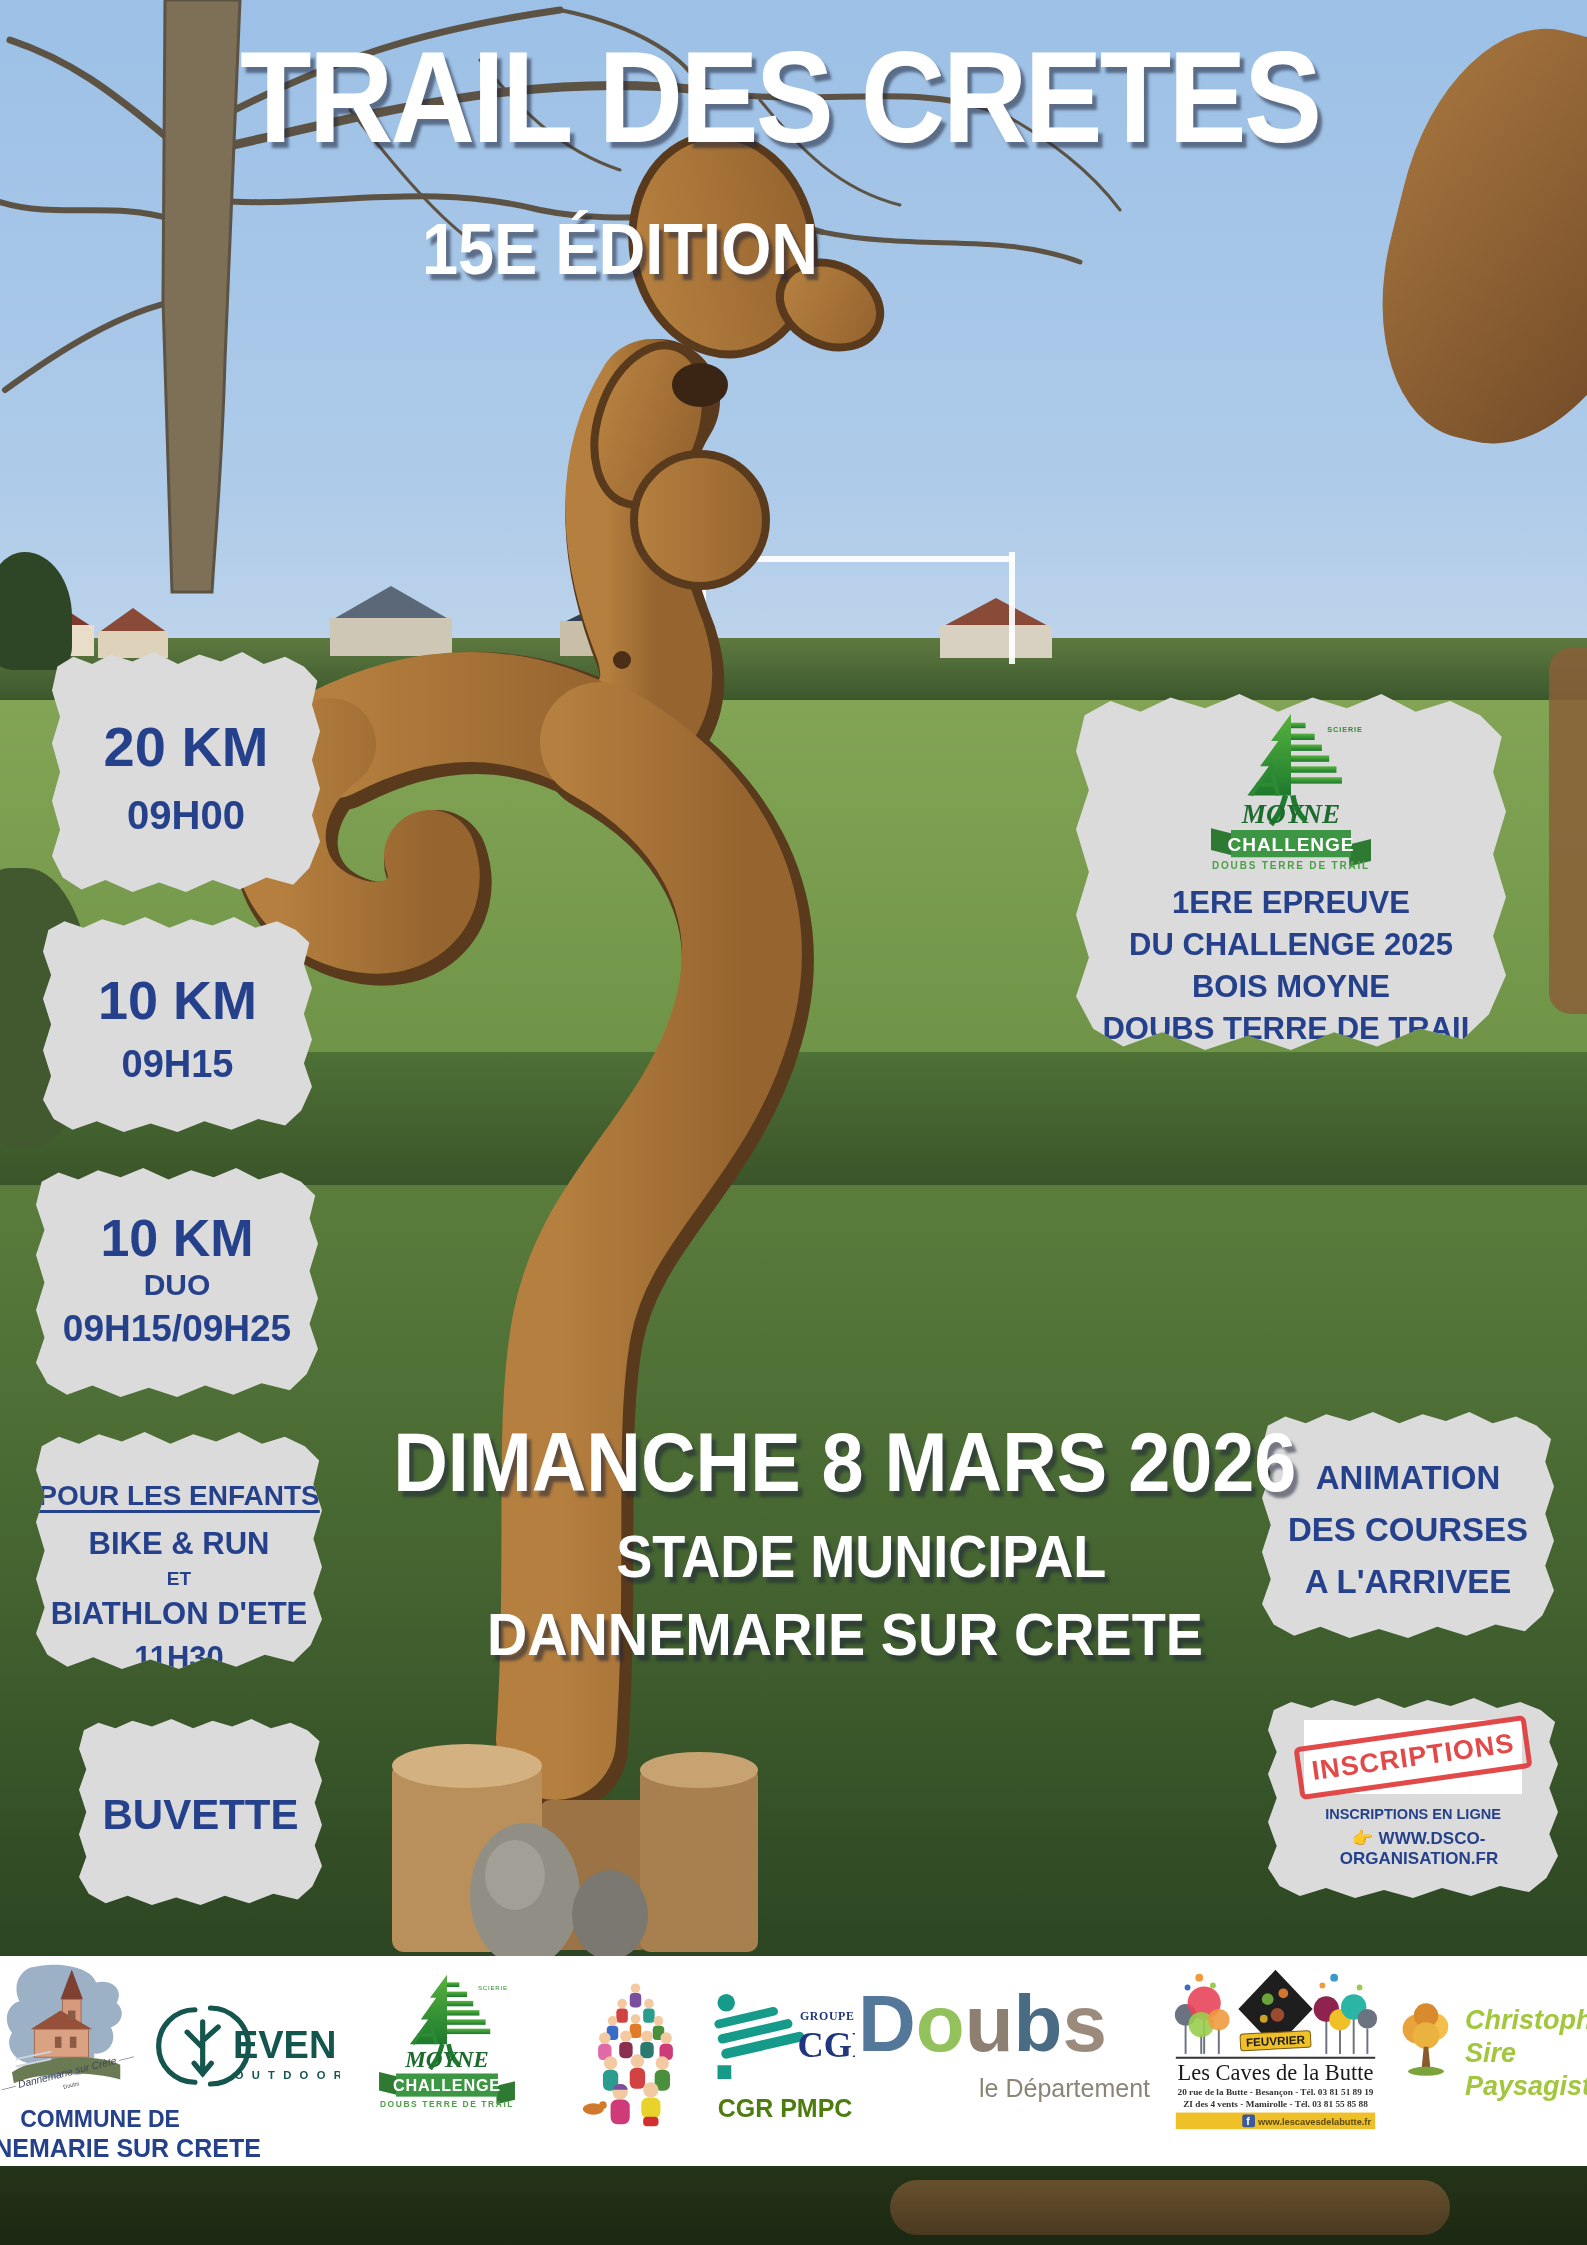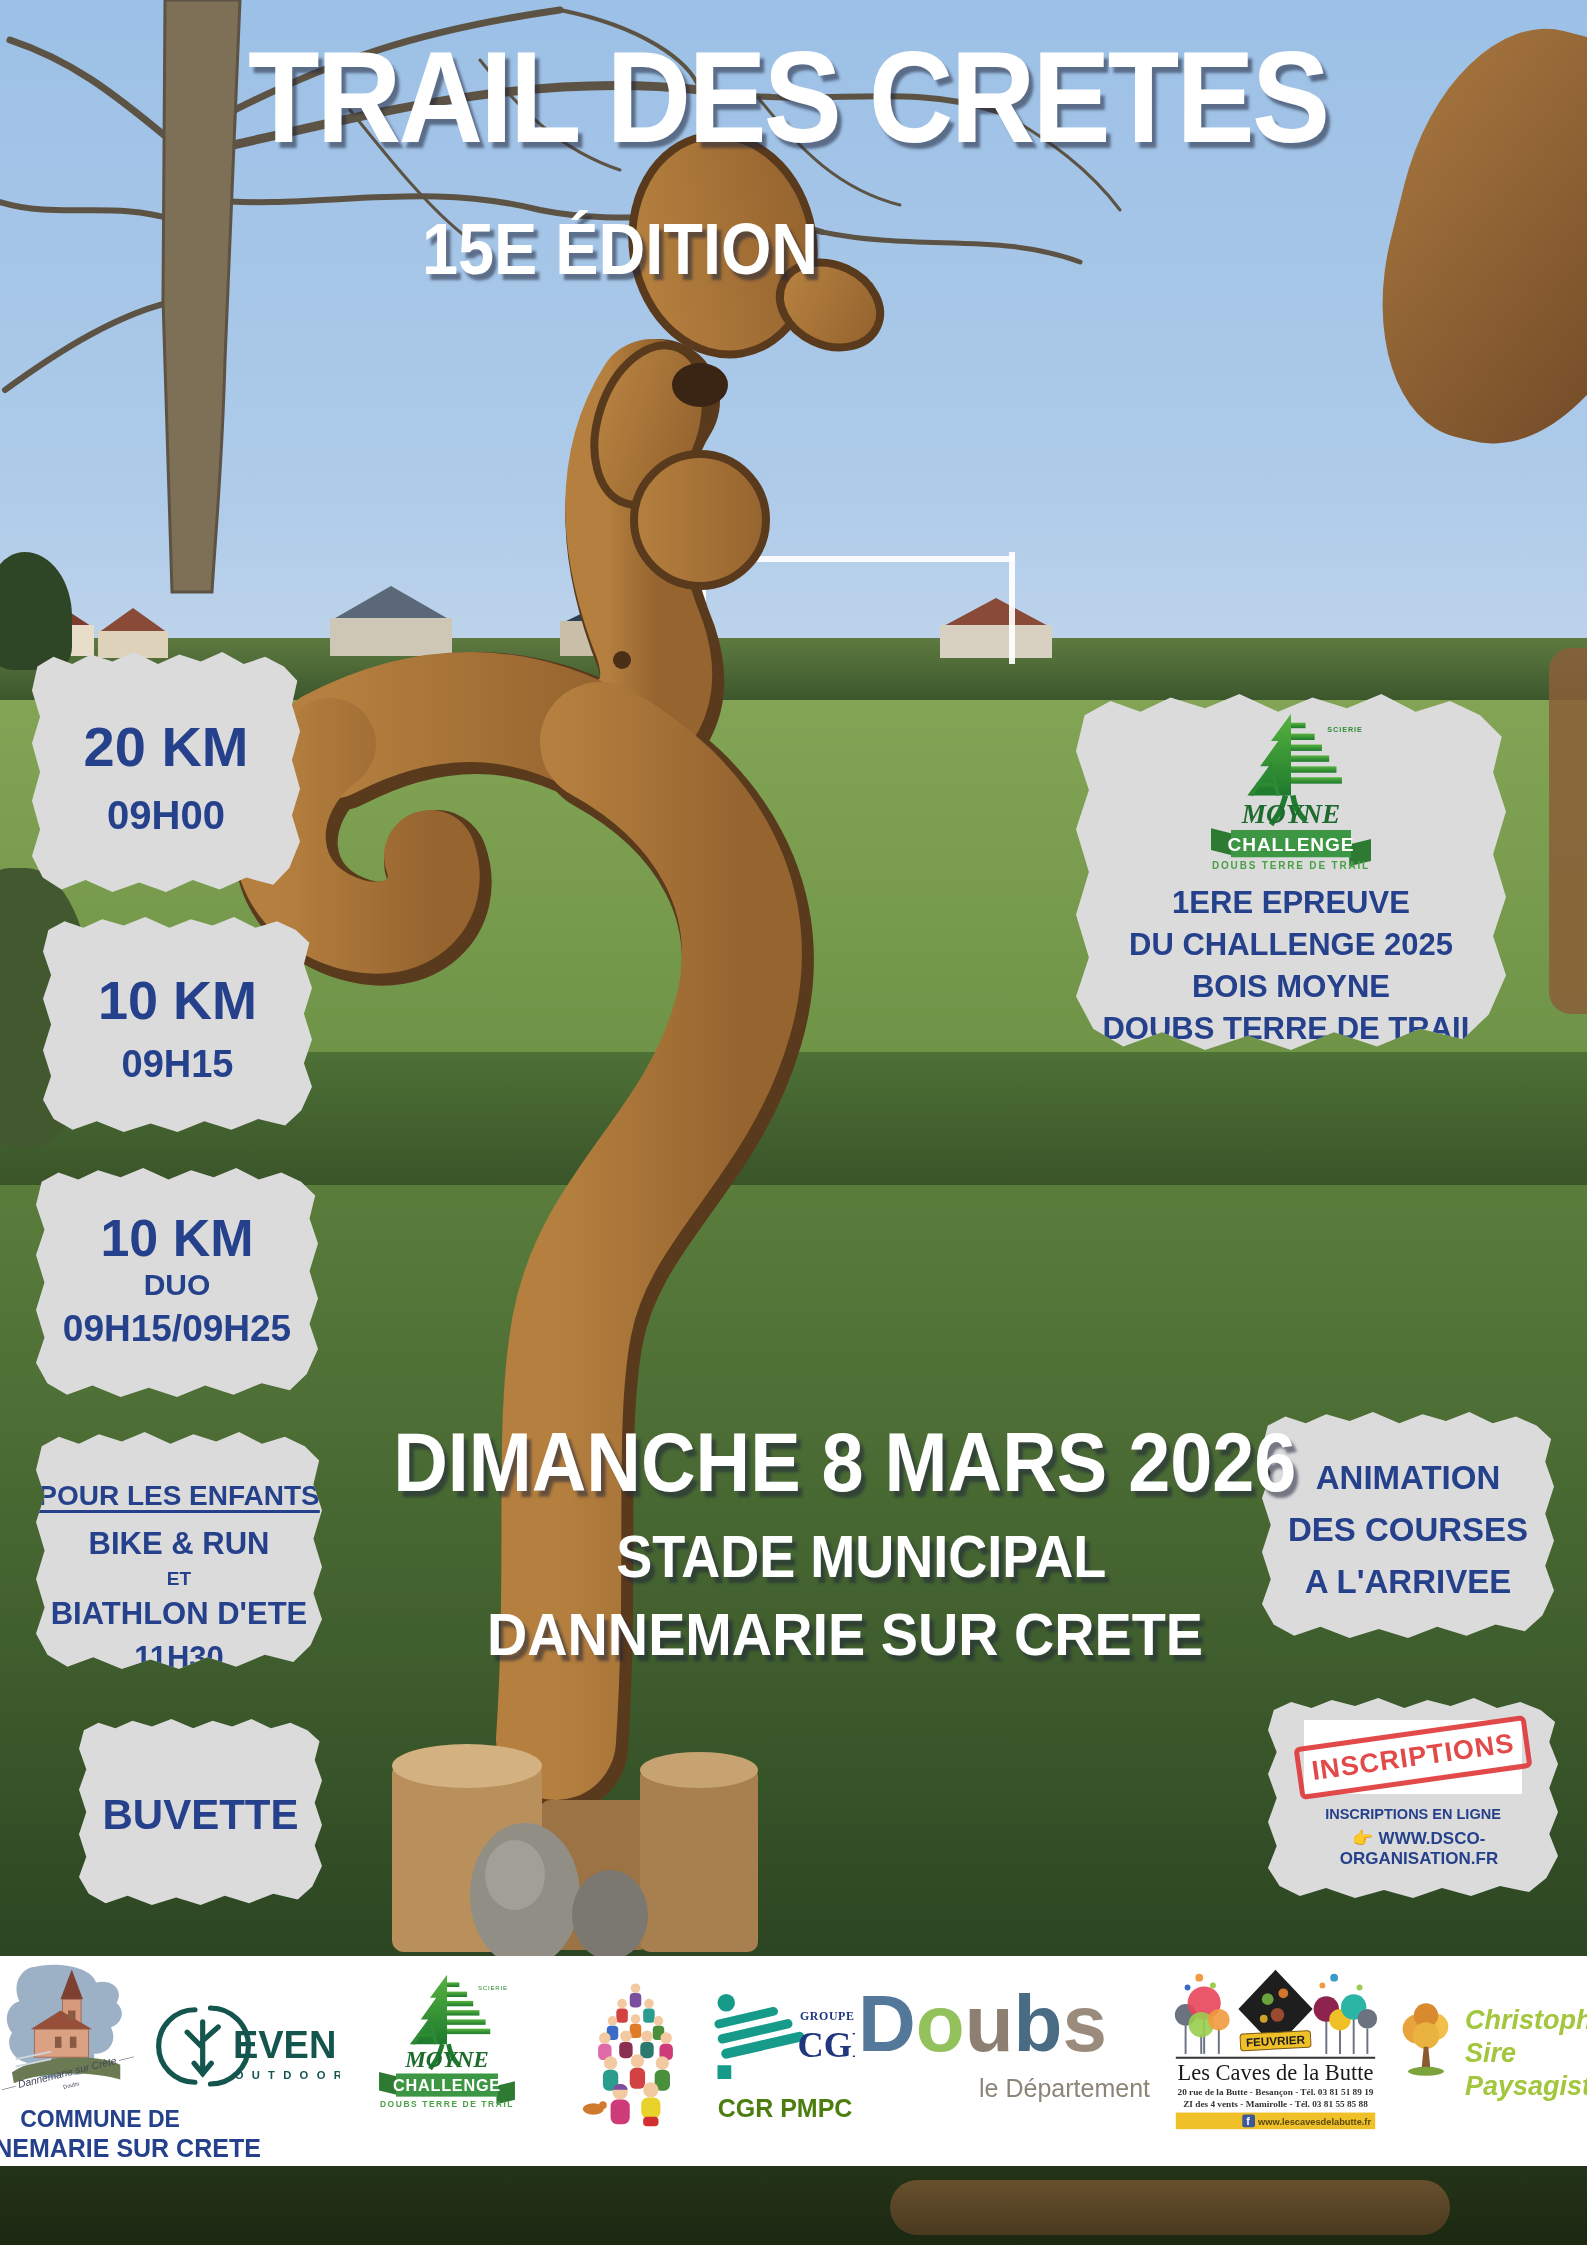--- a/index.html
+++ b/index.html
@@ -134,28 +134,28 @@
     <rect x="540" y="1800" width="110" height="150" rx="10" fill="#9c7344"></rect>
     <rect x="392" y="1762" width="150" height="190" rx="12" fill="#b9905c"></rect>
     <ellipse cx="467" cy="1766" rx="75" ry="22" fill="#d3b181"></ellipse>
     <rect x="640" y="1766" width="118" height="186" rx="10" fill="#a87f4e"></rect>
     <ellipse cx="699" cy="1770" rx="59" ry="18" fill="#c6a371"></ellipse>
     <ellipse cx="525" cy="1895" rx="55" ry="72" fill="#908e85"></ellipse>
     <ellipse cx="515" cy="1875" rx="30" ry="35" fill="#a8a69c" opacity=".7"></ellipse>
     <ellipse cx="610" cy="1915" rx="38" ry="45" fill="#7a7870"></ellipse>
   </svg>
 
-  <div class="wtext" style="left:8px;top:22px;width:1560px;font-size:130px;letter-spacing:-3px;text-align:center;">
+  <div class="wtext" style="left:0;top:22px;width:1560px;font-size:130px;letter-spacing:-3px;text-align:center;">
     <span class="squeeze">TRAIL DES CRETES</span>
   </div>
   <div class="wtext" style="left:120px;top:208px;width:1000px;font-size:72px;">
     <span class="squeeze">15E ÉDITION</span>
   </div>
 
-  <div class="box torn" style="left:32px;top:652px;width:268px;height:240px;">
+  <div class="box torn" style="left:52px;top:652px;width:268px;height:240px;">
     <div style="font-size:56px;margin-top:62px;">20 KM</div>
     <div style="font-size:40px;margin-top:14px;">09H00</div>
   </div>
 
   <div class="box torn" style="left:43px;top:917px;width:269px;height:215px;">
     <div style="font-size:54px;margin-top:52px;">10 KM</div>
     <div style="font-size:38px;margin-top:12px;">09H15</div>
   </div>
 
   <div class="box torn" style="left:36px;top:1168px;width:282px;height:229px;">

